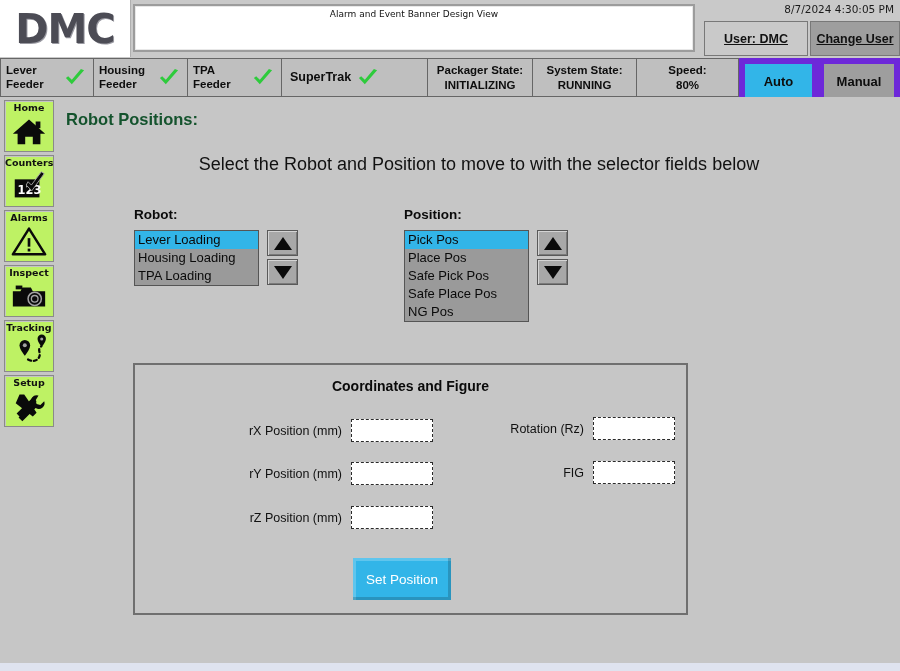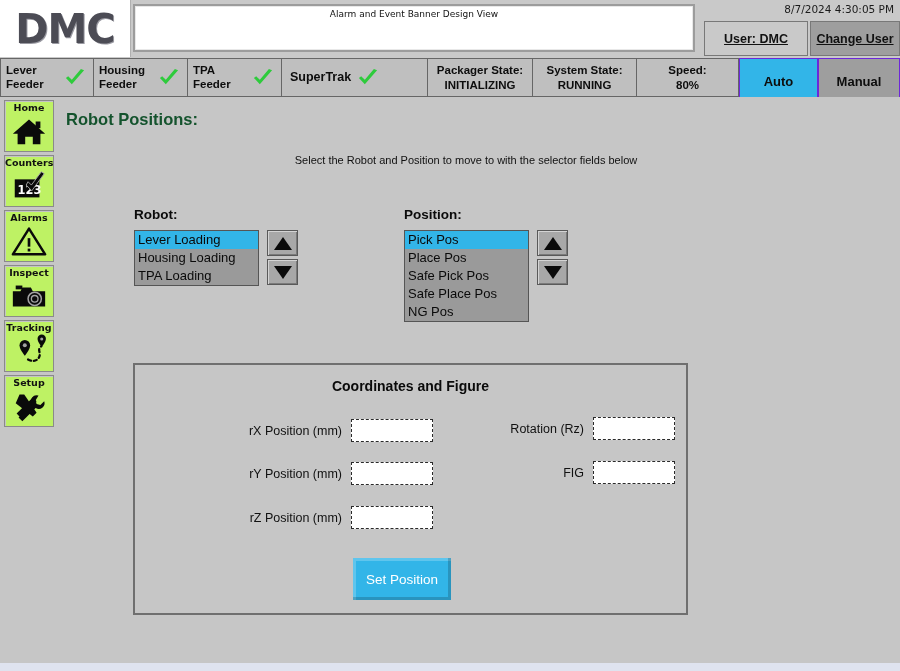--- a/index.html
+++ b/index.html
@@ -125,21 +125,21 @@
     color: #0d0d0d;
     line-height: 1.25;
   }
   .check {
     position: absolute;
     right: 7px; top: 9px;
     width: 22px; height: 20px;
   }
   .mode-btn {
     height: 47px;
-    border: 1px solid #6d28d9;
+    border: 6px solid #6d28d9;
     box-sizing: border-box;
     display: flex;
     align-items: center;
     justify-content: center;
     font-size: 13px;
     font-weight: bold;
     color: #0d0d0d;
     cursor: pointer;
   }
   #auto-btn { width: 79px; background: #32b5e8; }
@@ -191,24 +191,24 @@
   }
   #page-title {
     position: absolute;
     left: 10px; top: 13px;
     font-size: 16.5px;
     font-weight: bold;
     color: #14532d;
   }
   #instruction {
     position: absolute;
-    left: 0; top: 57px;
+    left: 13px; top: 57px;
     width: 820px;
     text-align: center;
-    font-size: 11px;
+    font-size: 18px;
     color: #111;
   }
 
   
   .sel-group { position: absolute; }
   .sel-label {
     font-size: 13.5px;
     font-weight: bold;
     color: #0a0a0a;
     margin-bottom: 8px;

